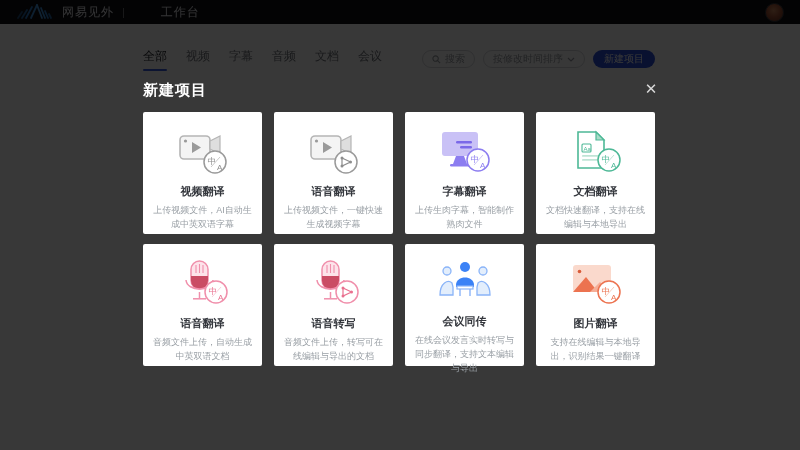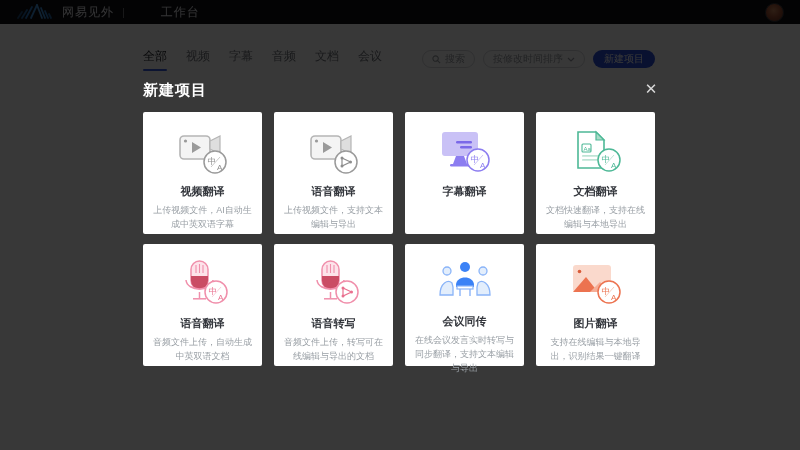--- a/index.html
+++ b/index.html
@@ -137,38 +137,39 @@
           <circle cx="13.5" cy="17" r="1.6" fill="#9a9a9a"></circle>
           <path d="M20,18 L29,23.5 L20,29 Z" fill="#9a9a9a"></path>
           <circle cx="43" cy="38" r="11" fill="#ffffff" stroke="#9a9a9a" stroke-width="1.5"></circle>
           <path d="M39,34 L47.5,38 L39,42 Z" fill="none" stroke="#8d8d8d" stroke-width="1.2"></path>
           <circle cx="39" cy="34" r="1.5" fill="#8d8d8d"></circle>
           <circle cx="39" cy="42" r="1.5" fill="#8d8d8d"></circle>
           <circle cx="47.5" cy="38" r="1.5" fill="#8d8d8d"></circle>
         </svg>
       </div>
       <div class="card-title">语音翻译</div>
-      <div class="card-desc">上传视频文件，支持文本编辑与导出</div>
+      <div class="card-desc">上传视频文件，一键快速生成视频字幕</div>
     </div>
 
     <div class="card">
       <div class="card-icon">
         <svg width="62" height="56" viewBox="0 0 62 56">
           <rect x="8" y="8" width="36" height="24" rx="3" fill="#c9c1f6"></rect>
           <rect x="22" y="17" width="16" height="2.4" rx="1.2" fill="#7a68e8"></rect>
           <rect x="26" y="22" width="12" height="2.4" rx="1.2" fill="#7a68e8"></rect>
           <path d="M22,32 L30,32 L33,40 L19,40 Z" fill="#8c7df0"></path>
           <rect x="16" y="40" width="20" height="2.5" rx="1.2" fill="#8c7df0"></rect>
           <circle cx="44" cy="36" r="11" fill="#ffffff" stroke="#8c7df0" stroke-width="1.5"></circle>
           <line x1="40" y1="41" x2="49" y2="31" stroke="#cdc5f7" stroke-width="1"></line>
           <text class="badge-txt" x="36.5" y="38" font-size="8.5" fill="#8c7df0">中</text>
           <text class="badge-txt" x="46" y="44" font-size="8" fill="#8c7df0">A</text>
         </svg>
       </div>
       <div class="card-title">字幕翻译</div>
+      <div class="card-desc">上传生肉字幕，智能制作熟肉文件</div>
     </div>
 
     <div class="card">
       <div class="card-icon">
         <svg width="62" height="56" viewBox="0 0 62 56">
           <path d="M13,8 L31,8 L39,16 L39,44 L13,44 Z" fill="#ffffff" stroke="#4db896" stroke-width="1.6"></path>
           <path d="M31,8 L31,16 L39,16 Z" fill="#a9dcc8" stroke="#4db896" stroke-width="1.2"></path>
           <rect x="17" y="20" width="9" height="8" rx="1" fill="none" stroke="#4db896" stroke-width="1.1"></rect>
           <text class="badge-txt" x="18.5" y="26.5" font-size="6" fill="#4db896">Aa</text>
           <rect x="17" y="31" width="17" height="1.8" rx="0.9" fill="#bfe4d6"></rect>

